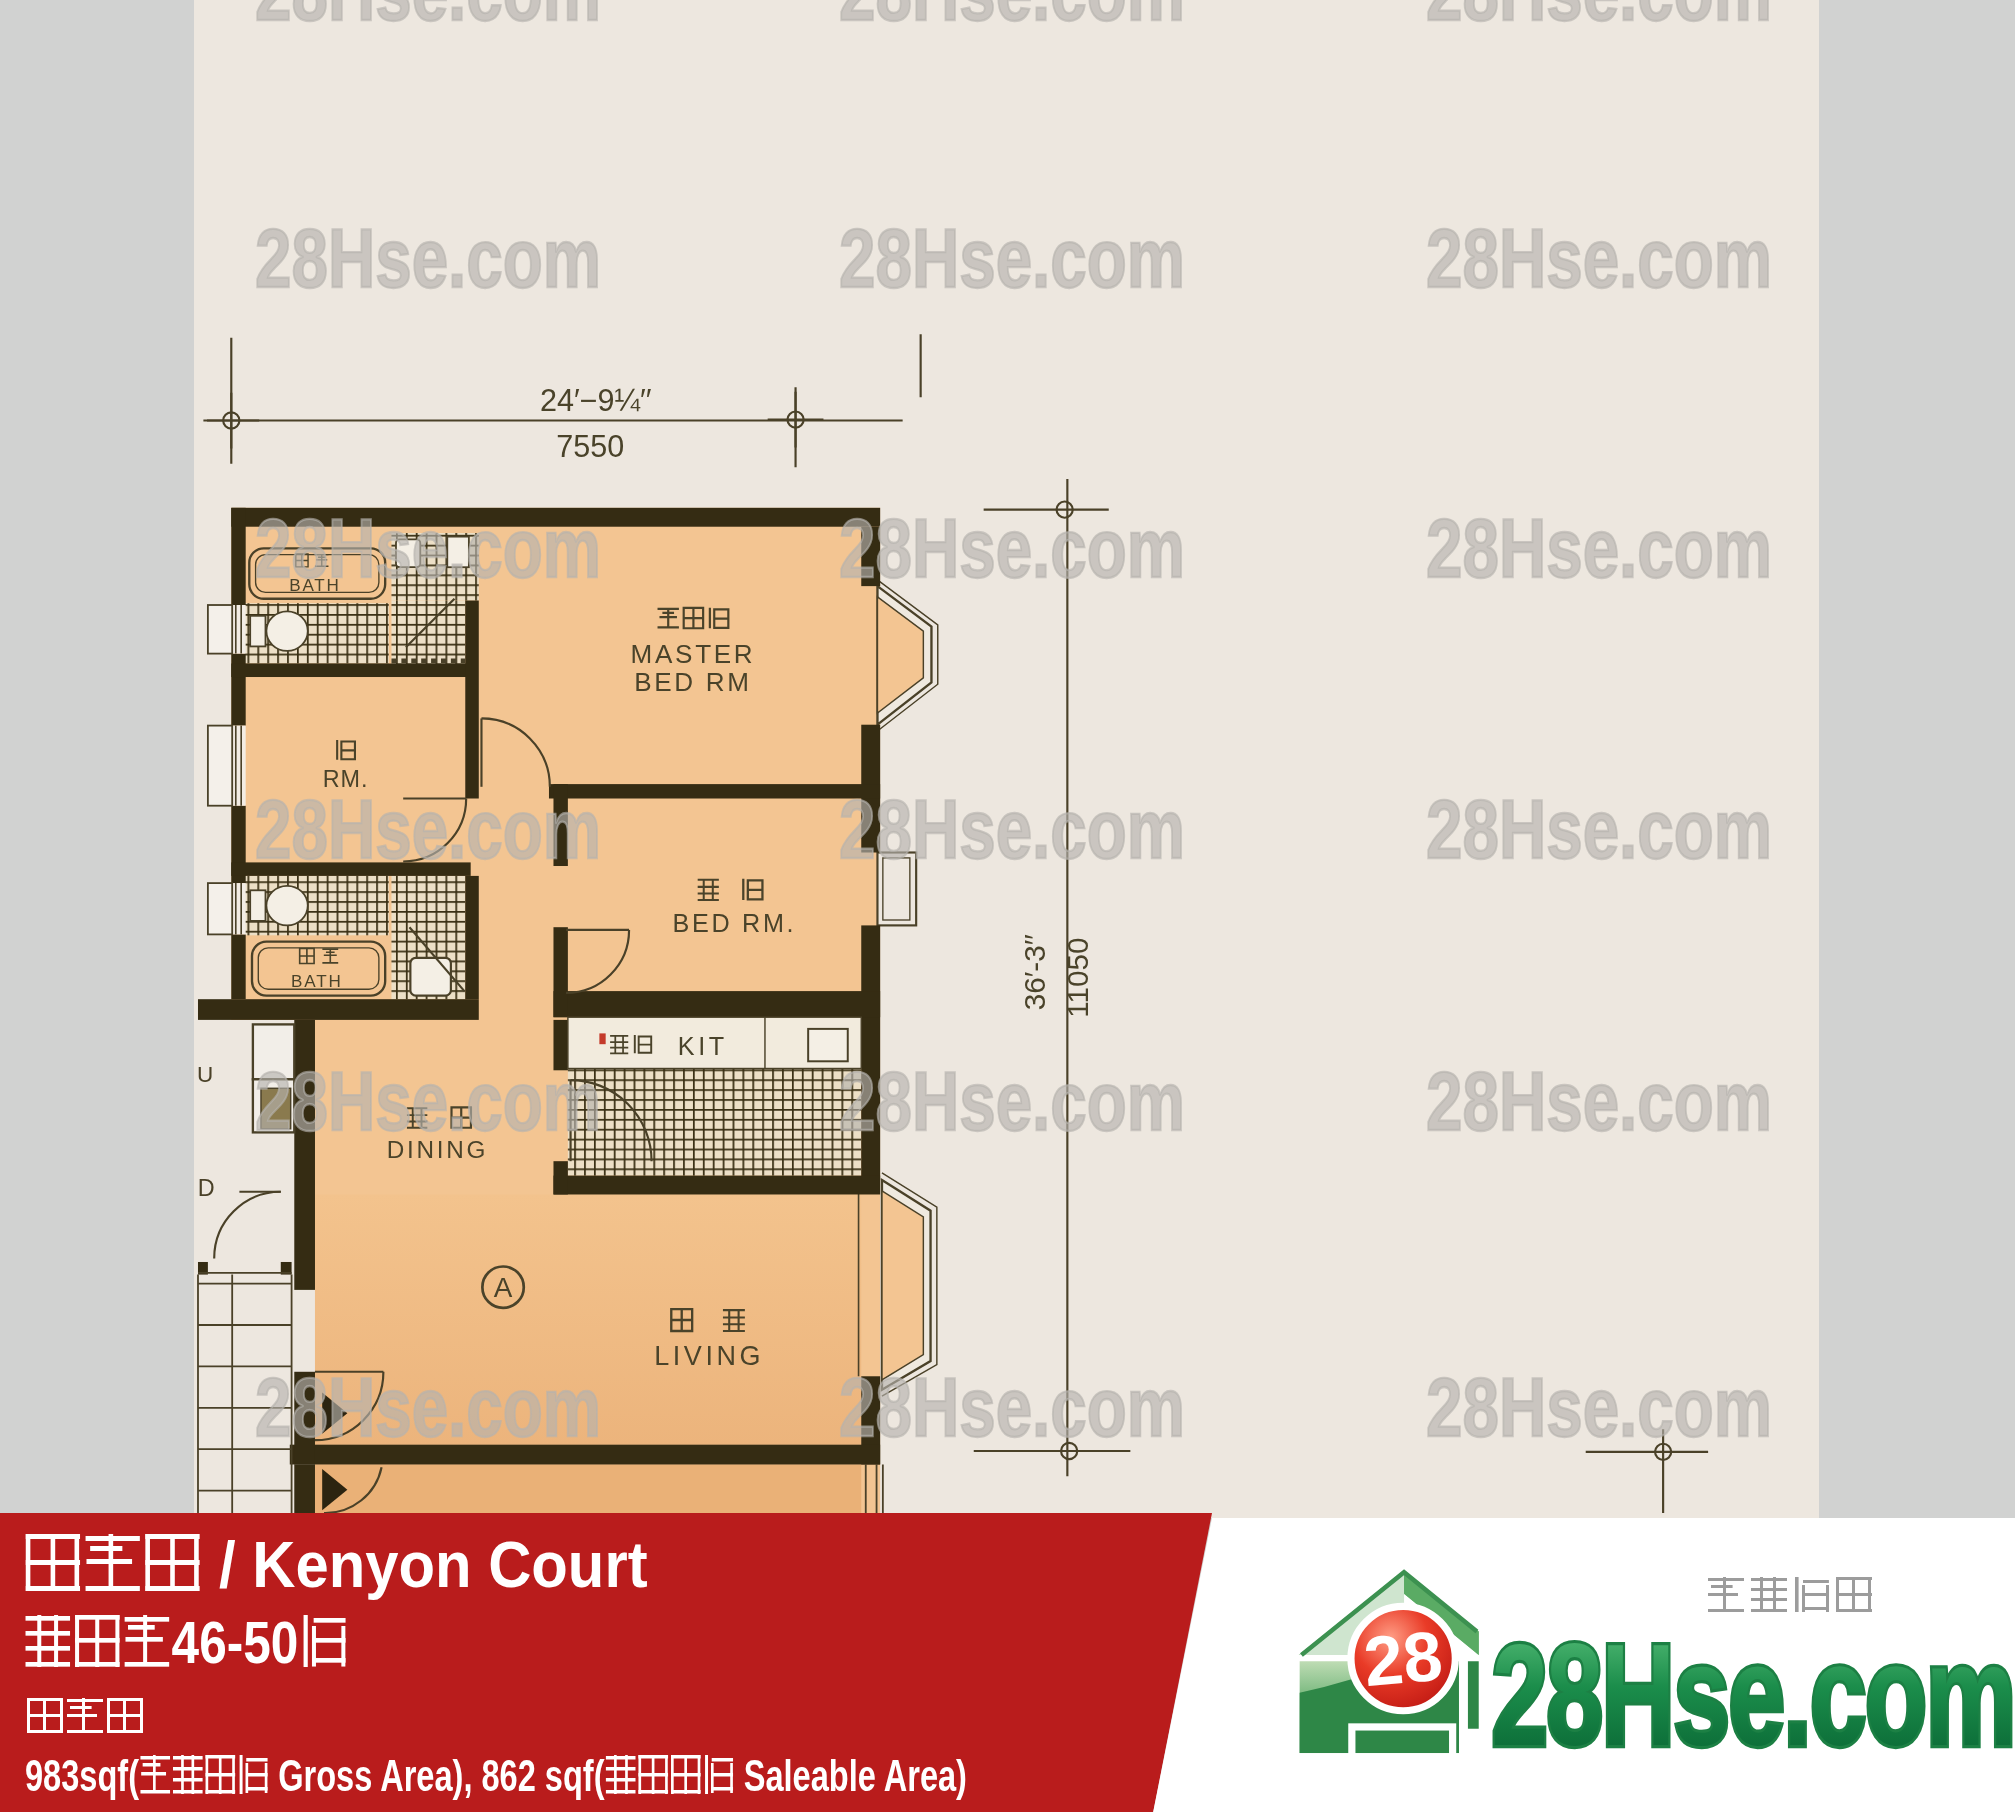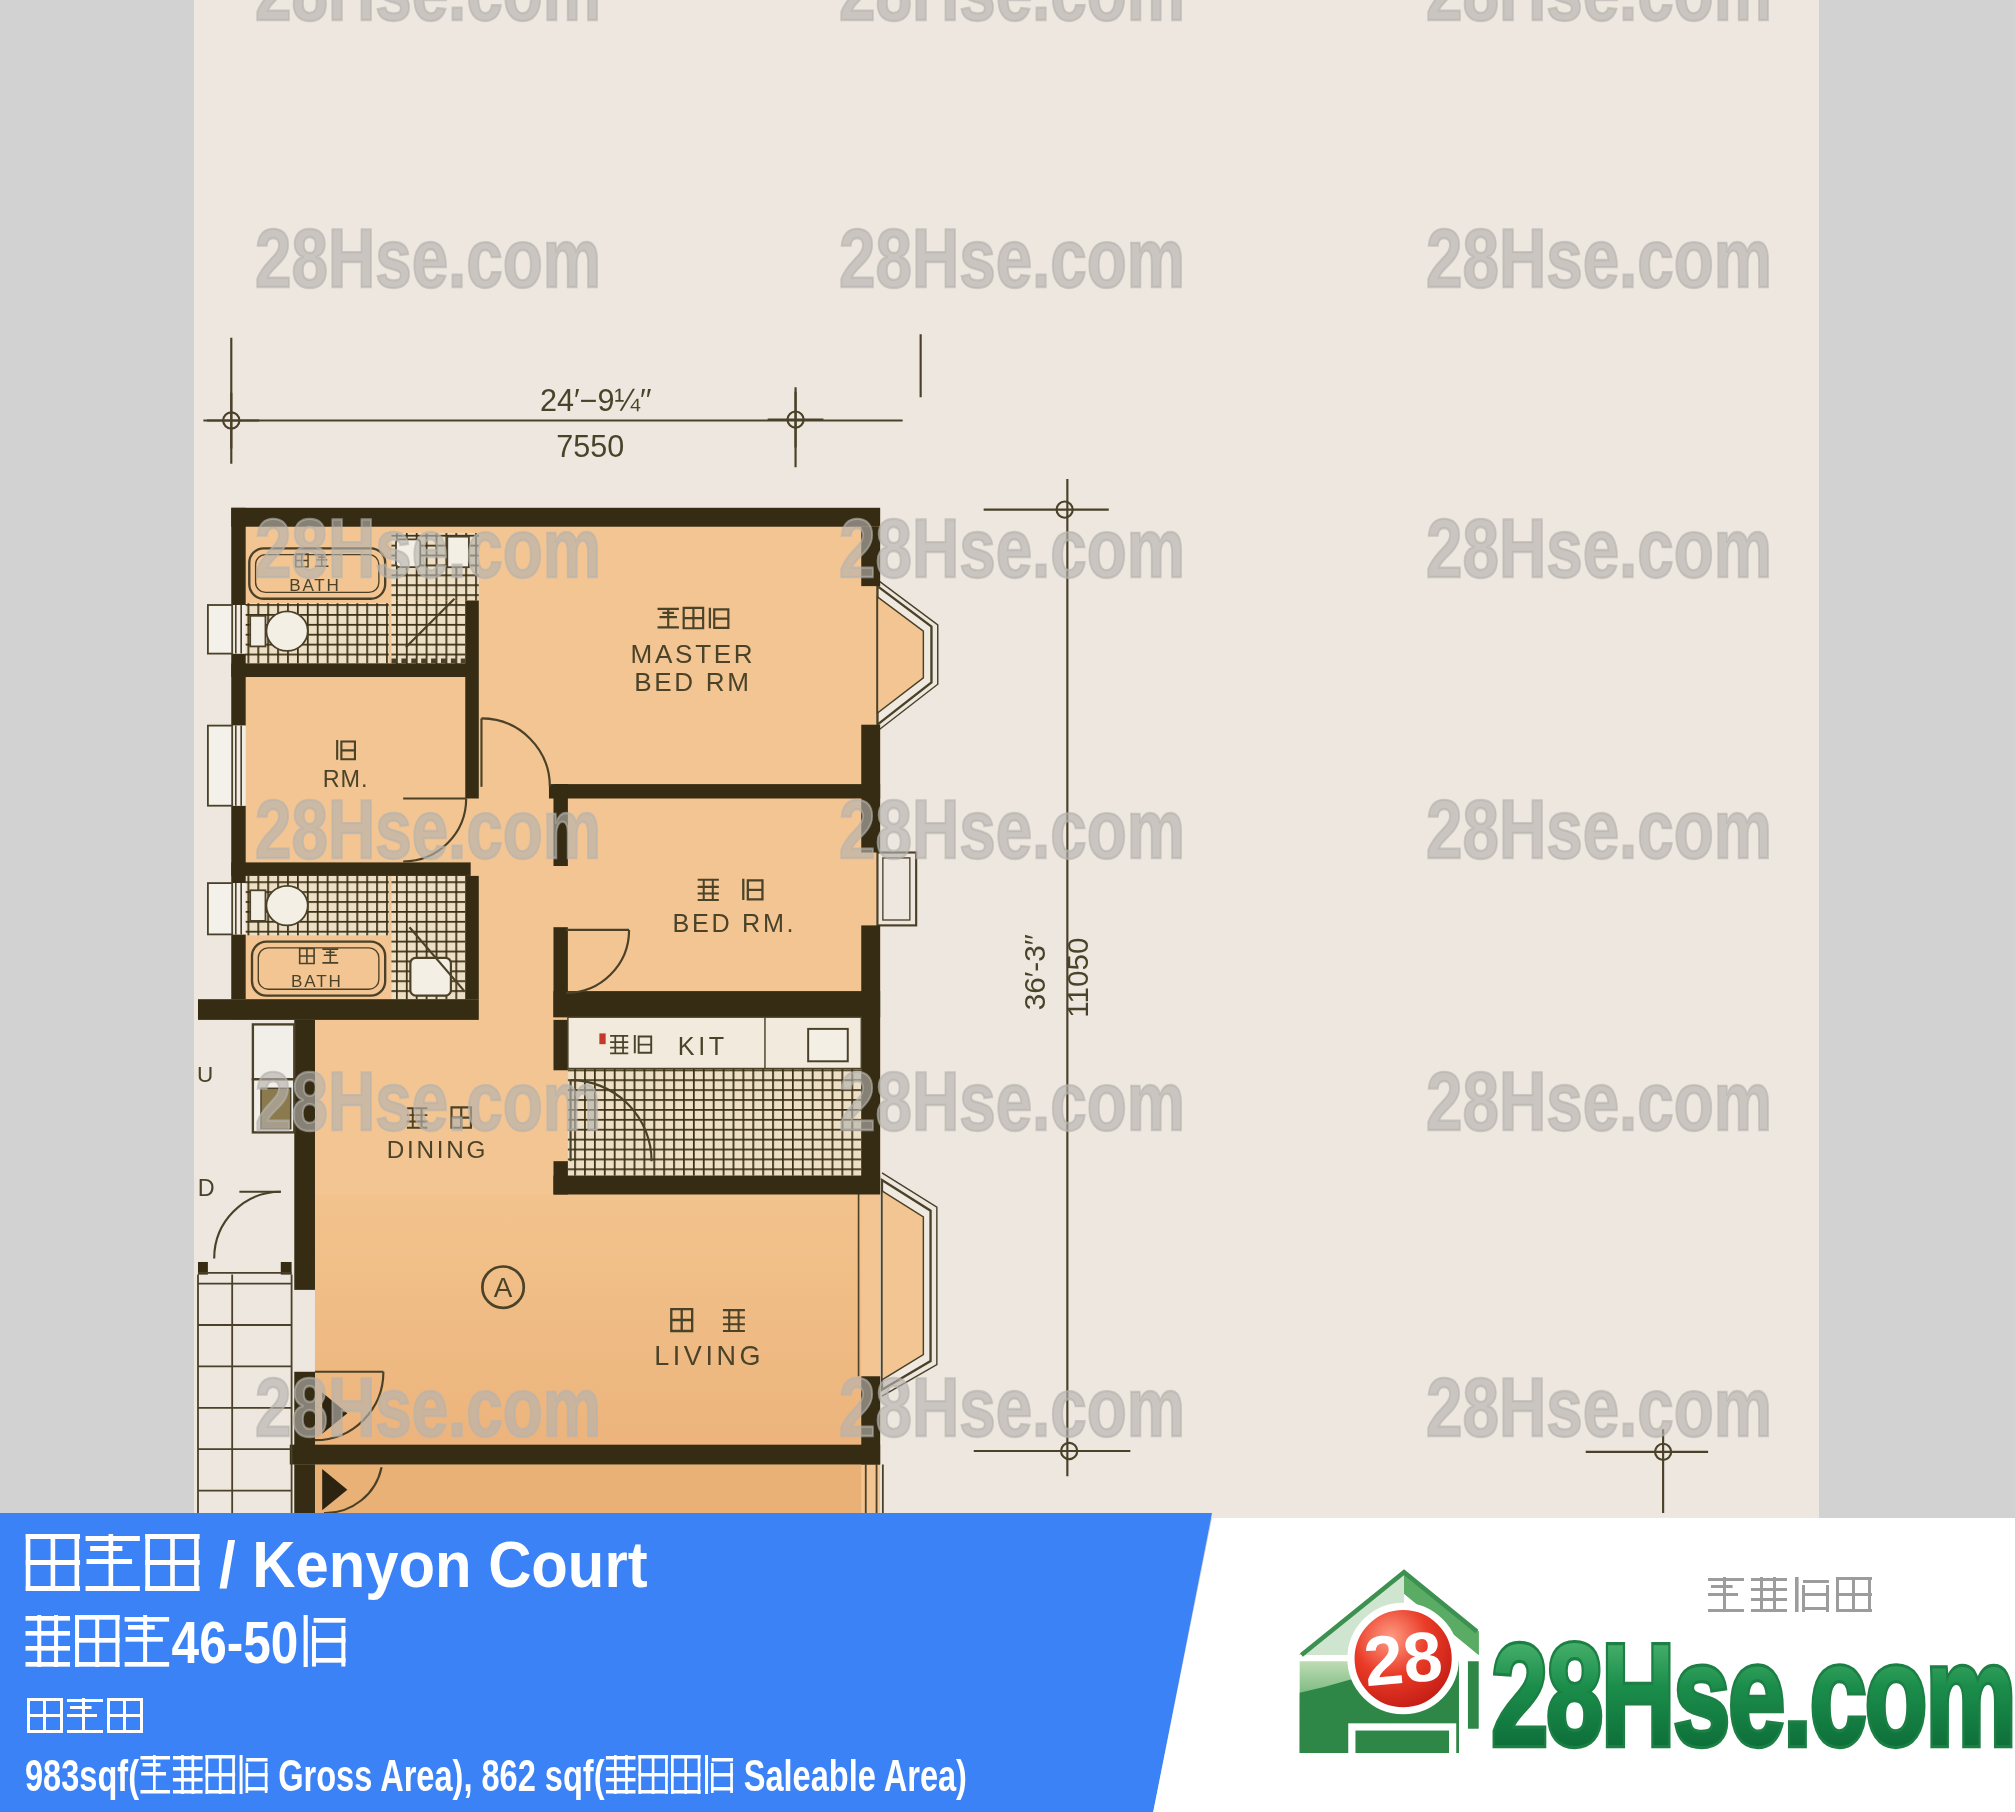--- a/index.html
+++ b/index.html
@@ -1,19 +1,19 @@
 <!DOCTYPE html>
 <html style="font-size:14.4px"><head><meta charset="utf-8">
 <style>
 html,body{margin:0;padding:0}
 body{width:2015px;height:1813px;position:relative;overflow:hidden;background:#d1d2d1;font-family:"Liberation Sans",sans-serif}
 #page{position:absolute;left:194px;top:0;width:1625px;height:1518px;background:#ede7df}
 #wmclip{position:absolute;left:194px;top:0;width:1625px;height:1513px;overflow:hidden}
 .wm{position:absolute;font-weight:bold;font-size:84px;line-height:1;color:rgba(182,178,174,0.64);-webkit-text-stroke:2.3px rgba(182,178,174,0.64);letter-spacing:0;transform:scaleX(0.78);transform-origin:0 0;white-space:pre}
-#banner{position:absolute;left:0;top:1513px;width:2015px;height:300px;background:#3b82f6;
+#banner{position:absolute;left:0;top:1513px;width:2015px;height:300px;background:#b91c1c;
  -webkit-clip-path:polygon(0 0,1212px 0,1153px 300px,0 300px);clip-path:polygon(0 0,1212px 0,1153px 300px,0 300px)}
 #white{position:absolute;left:1153px;top:1518px;width:862px;height:295px;background:#fff;
  -webkit-clip-path:polygon(59px 0,862px 0,862px 295px,0 295px);clip-path:polygon(59px 0,862px 0,862px 295px,0 295px)}
 .bt{position:absolute;color:#fff;font-weight:bold;white-space:pre;line-height:1;transform-origin:0 0}
 .g{display:inline-block;width:.90em;height:.88em;margin:0 .05em;vertical-align:-.06em;background-repeat:no-repeat}
 .ga{background-image:linear-gradient(currentColor,currentColor),linear-gradient(currentColor,currentColor),linear-gradient(currentColor,currentColor),linear-gradient(currentColor,currentColor),linear-gradient(currentColor,currentColor),linear-gradient(currentColor,currentColor);
  background-size:100% 9%,100% 9%,9% 100%,9% 100%,100% 9%,9% 100%;
  background-position:0 0,0 100%,0 0,100% 0,0 50%,50% 0}
 .gb{background-image:linear-gradient(currentColor,currentColor),linear-gradient(currentColor,currentColor),linear-gradient(currentColor,currentColor),linear-gradient(currentColor,currentColor),linear-gradient(currentColor,currentColor);
  background-size:100% 9%,84% 9%,100% 9%,9% 92%,60% 9%;

